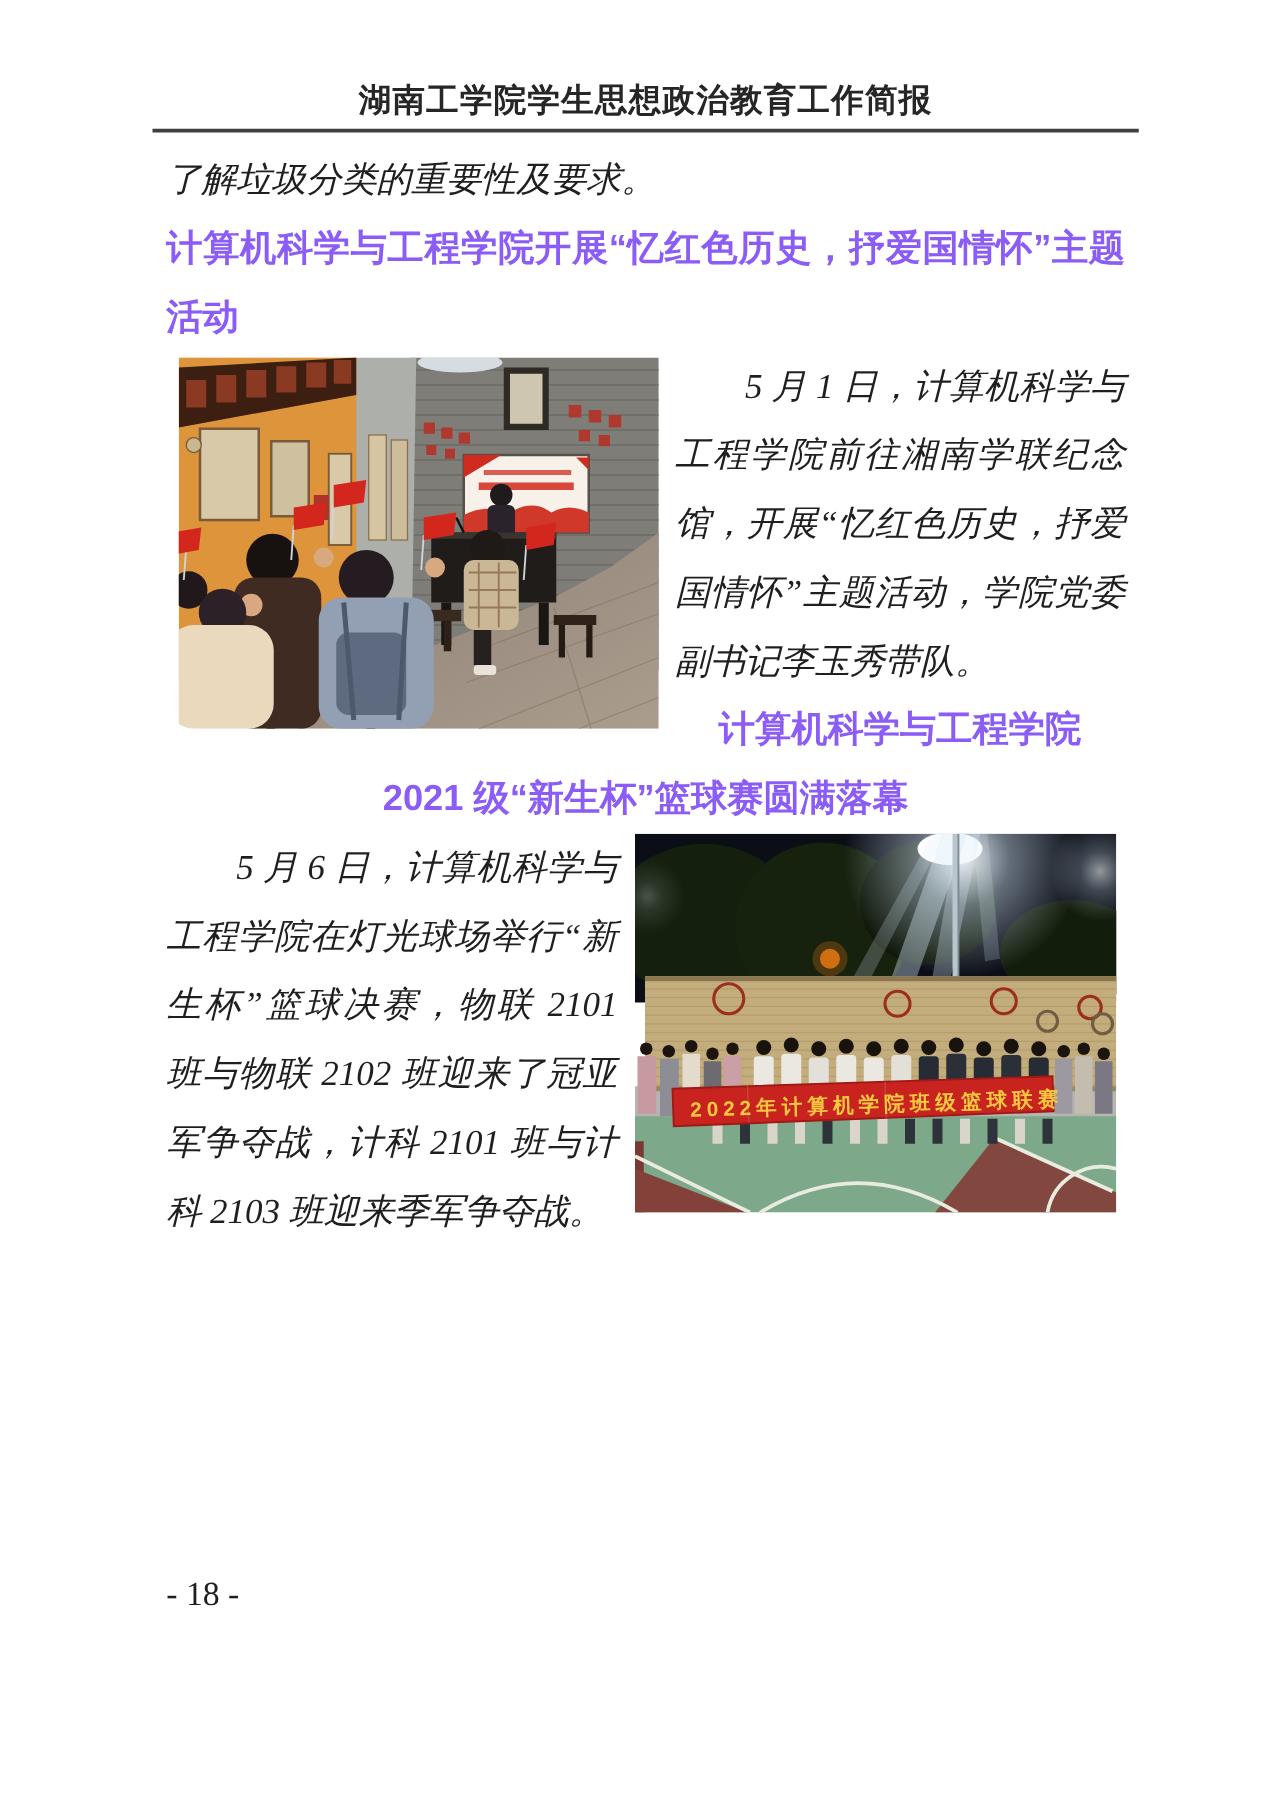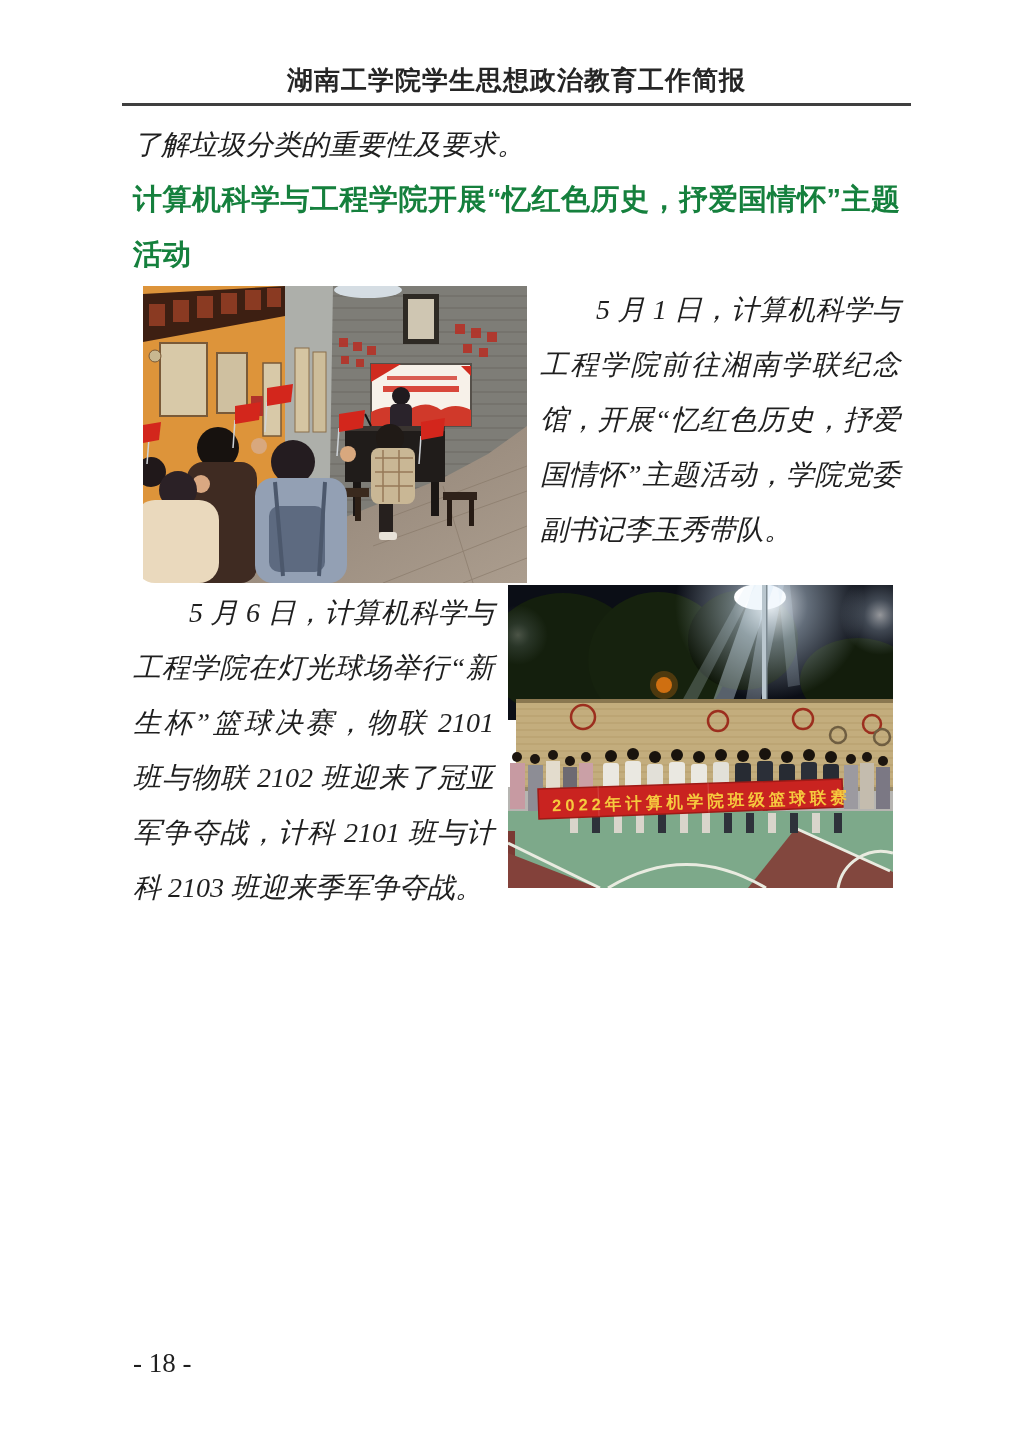--- a/index.html
+++ b/index.html
@@ -22,30 +22,30 @@
   .doc-rule {
     height:0; border-bottom:3.5px solid #3f3f3f;
     margin:5px -11px 0 -11px;
   }
   .body-text { margin-top:11px; font-size:28px; line-height:55px; text-align:justify; }
   .para { margin:0; text-indent:2em;font-style:italic; }
   .para.no-indent { text-indent:0; }
   .heading {
     font-family:"Liberation Sans","DejaVu Sans",sans-serif;
     font-weight:700; font-size:29px; line-height:55px;
-    color:#15803d; margin:0; text-indent:0;
+    color:#8b5cf6; margin:0; text-indent:0;
   }
   .heading.centered { text-align:center; }
   .photo { display:block; }
   .photo-left  { float:left;  width:384px; height:297px; margin:4px 13px 2px 10px; }
   .photo-right { float:right; width:385px; height:303px; margin:0 7px 4px 14px; }
   .photo svg { display:block; width:100%; height:100%; }
   .clear { clear:both; }
   .page-number {
-    position:absolute; left:133px; top:1348px;
+    position:absolute; left:133px; top:1260px;
     font-size:27px; color:#1f1f1f;
   }
 </style>
 </head>
 <body>
 
 <div class="page">
   <div class="content">
 
     <div class="doc-title">湖南工学院学生思想政治教育工作简报</div>
@@ -229,20 +229,21 @@
               <polygon points="278,136 302,132 300,150 278,154"></polygon>
               <polygon points="-6,140 18,136 16,154 -6,158"></polygon>
             </g>
           </g>
         </svg>
       </span>
 
       <p class="para">5 月 1 日，计算机科学与工程学院前往湘南学联纪念馆，开展“忆红色历史，抒爱国情怀”主题活动，学院党委副书记李玉秀带队。</p>
       <span class="clear"></span>
 
+      <p class="heading centered">计算机科学与工程学院 2021 级“新生杯”篮球赛圆满落幕</p>
 
       <span class="photo photo-right">
         <svg viewBox="0 0 385 303" preserveAspectRatio="none">
           <defs>
             <radialGradient id="glow1" cx="0.5" cy="0.5" r="0.5">
               <stop offset="0" stop-color="#ffffff" stop-opacity="0.95"></stop>
               <stop offset="0.4" stop-color="#cfe2f4" stop-opacity="0.45"></stop>
               <stop offset="1" stop-color="#cfe2f4" stop-opacity="0"></stop>
             </radialGradient>
           </defs>

